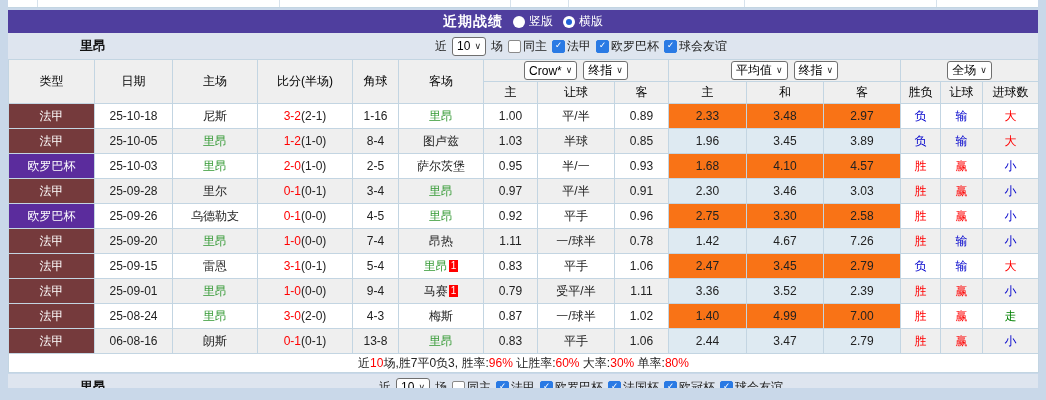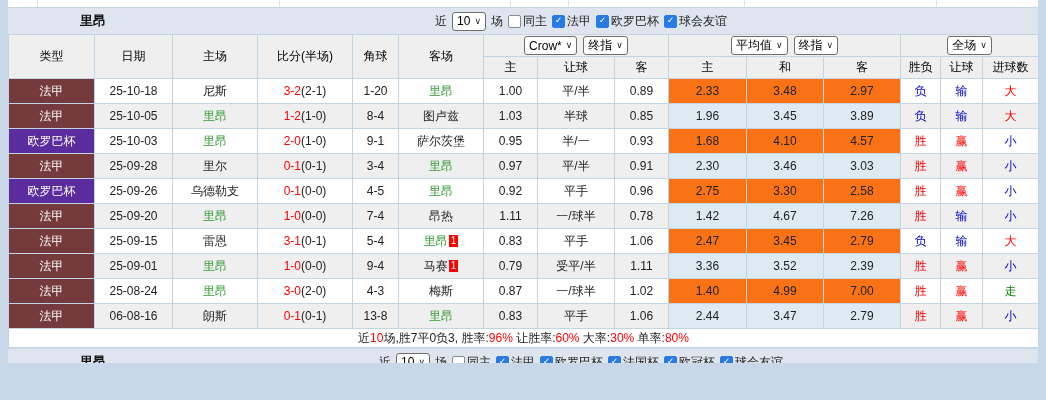--- a/index.html
+++ b/index.html
@@ -63,20 +63,31 @@
 
   <div class="top-strip">
     <i style="left:29px"></i>
       <i style="left:271px"></i>
       <i style="left:502px"></i>
     <i style="left:560px"></i>
       <i style="left:736px"></i>
       <i style="left:928px"></i>
   </div>
 
+  <div class="title-bar">
+    <span class="ttl">近期战绩</span>
+    <span class="radio-group">
+      <span class="radio"></span>
+      <span class="radio-lbl">竖版</span>
+    </span>
+    <span class="radio-group">
+      <span class="radio on"></span>
+      <span class="radio-lbl">横版</span>
+    </span>
+  </div>
 
   <div class="filter-row">
     <span class="team-lbl">里昂</span>
     <span class="controls">
       <span>近</span>
       <span class="sel">
         <span>10</span>
         <span class="chev">∨</span>
       </span>
       <span>场</span>
@@ -175,21 +186,21 @@
         <th>让球</th>
         <th>进球数</th>
       </tr>
     </thead>
     <tbody id="rows-tbody">
         <tr>
           <td class="c-ligue1">法甲</td>
           <td>25-10-18</td>
           <td><span>尼斯</span></td>
           <td><span class="ft">3-2</span><span class="ht">(2-1)</span></td>
-          <td>1-20</td>
+          <td>1-16</td>
           <td><span class="c-focus">里昂</span></td>
           <td>1.00</td>
           <td>平/半</td>
           <td>0.89</td>
           <td class="avg">2.33</td>
           <td class="avg">3.48</td>
           <td class="avg">2.97</td>
           <td class="c-lose">负</td>
           <td class="c-lose">输</td>
           <td class="c-over">大</td>
@@ -209,21 +220,21 @@
           <td class="avg">3.89</td>
           <td class="c-lose">负</td>
           <td class="c-lose">输</td>
           <td class="c-over">大</td>
         </tr>
         <tr>
           <td class="c-europa">欧罗巴杯</td>
           <td>25-10-03</td>
           <td><span class="c-focus">里昂</span></td>
           <td><span class="ft">2-0</span><span class="ht">(1-0)</span></td>
-          <td>9-1</td>
+          <td>2-5</td>
           <td><span>萨尔茨堡</span></td>
           <td>0.95</td>
           <td>半/一</td>
           <td>0.93</td>
           <td class="avg">1.68</td>
           <td class="avg">4.10</td>
           <td class="avg">4.57</td>
           <td class="c-win">胜</td>
           <td class="c-win">赢</td>
           <td class="c-under">小</td>

